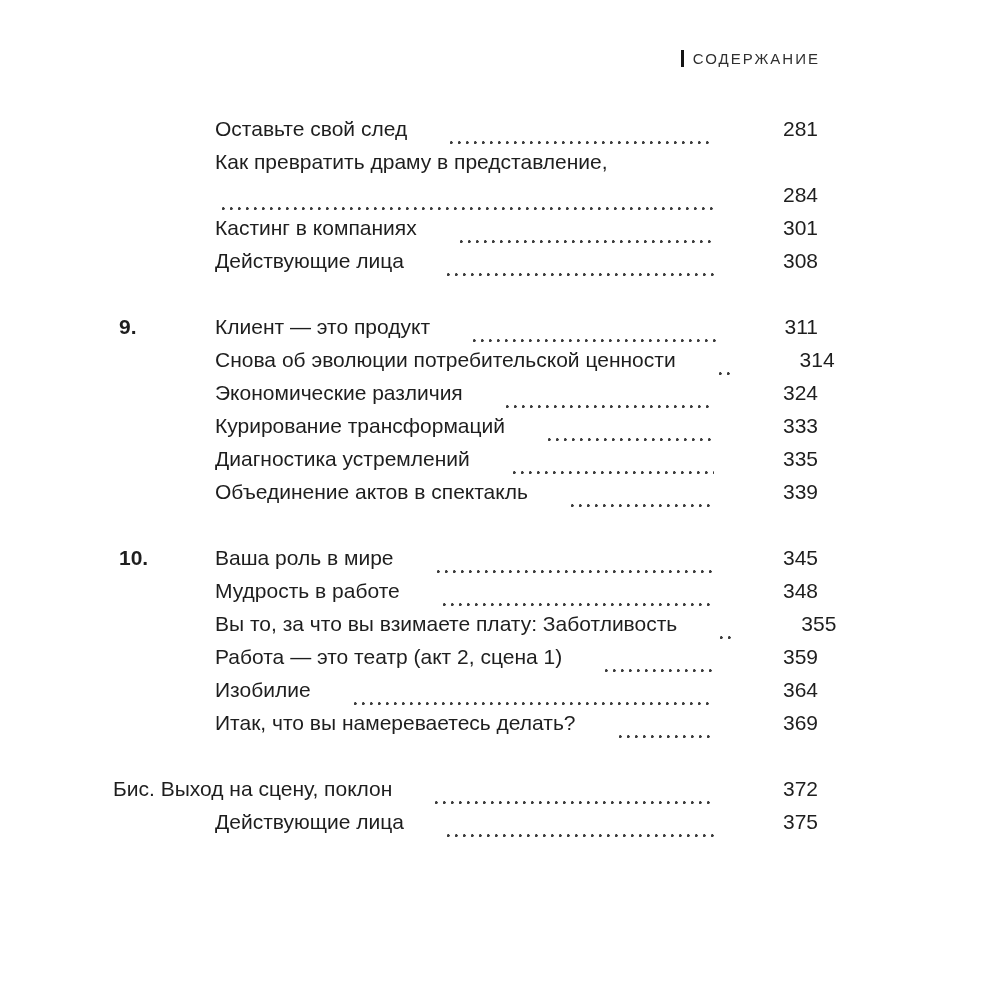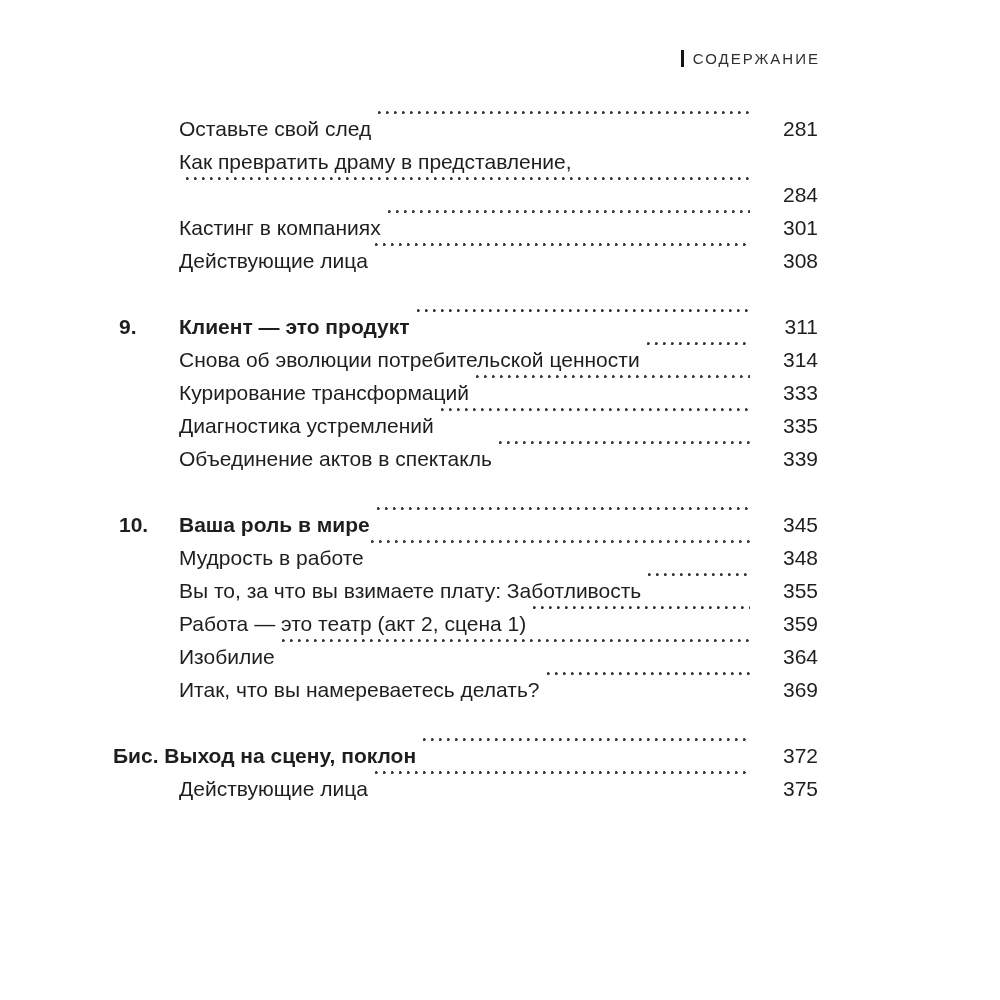--- a/index.html
+++ b/index.html
@@ -27,32 +27,33 @@
     color: #2f2f2f;
   }
   .content {
     position: absolute;
     left: 113px; top: 112px;
     width: 705px;
   }
   .section + .section { margin-top: 33px; }
   .row {
     display: flex;
-    align-items: flex-start;
+    align-items: flex-end;
     line-height: 33px;
     font-size: 21px;
+    gap: 36px;
   }
   .num {
     flex: 0 0 66px;
     box-sizing: border-box;
     padding-left: 6px;
     font-weight: 700;
   }
   .title { white-space: pre; }
-  .row.bold .title { font-weight: 700; }
+  .row.bold .title { font-weight: 400; }
   .leader {
     flex: 1 1 auto;
     min-width: 12px;
     height: 3px;
     margin: 0 5px 0 7px;
     background-image: radial-gradient(circle at 1.3px 1.6px, #3b3b3b 1.15px, rgba(255,255,255,0) 1.7px);
     background-size: 8px 3px;
     background-repeat: repeat-x;
     background-position: left bottom;
     transform: translateY(-1px);
@@ -102,20 +103,26 @@
           <span class="num">9.</span>
           <span class="title">Клиент — это продукт</span>
           <span class="leader"></span>
           <span class="pnum">311</span>
         </div>
         <div class="row">
           <span class="num"></span>
           <span class="title">Снова об эволюции потребительской ценности</span>
           <span class="leader"></span>
           <span class="pnum">314</span>
+        </div>
+        <div class="row">
+          <span class="num"></span>
+          <span class="title">Экономические различия</span>
+          <span class="leader"></span>
+          <span class="pnum">324</span>
         </div>
         <div class="row">
           <span class="num"></span>
           <span class="title">Курирование трансформаций</span>
           <span class="leader"></span>
           <span class="pnum">333</span>
         </div>
         <div class="row">
           <span class="num"></span>
           <span class="title">Диагностика устремлений</span>

